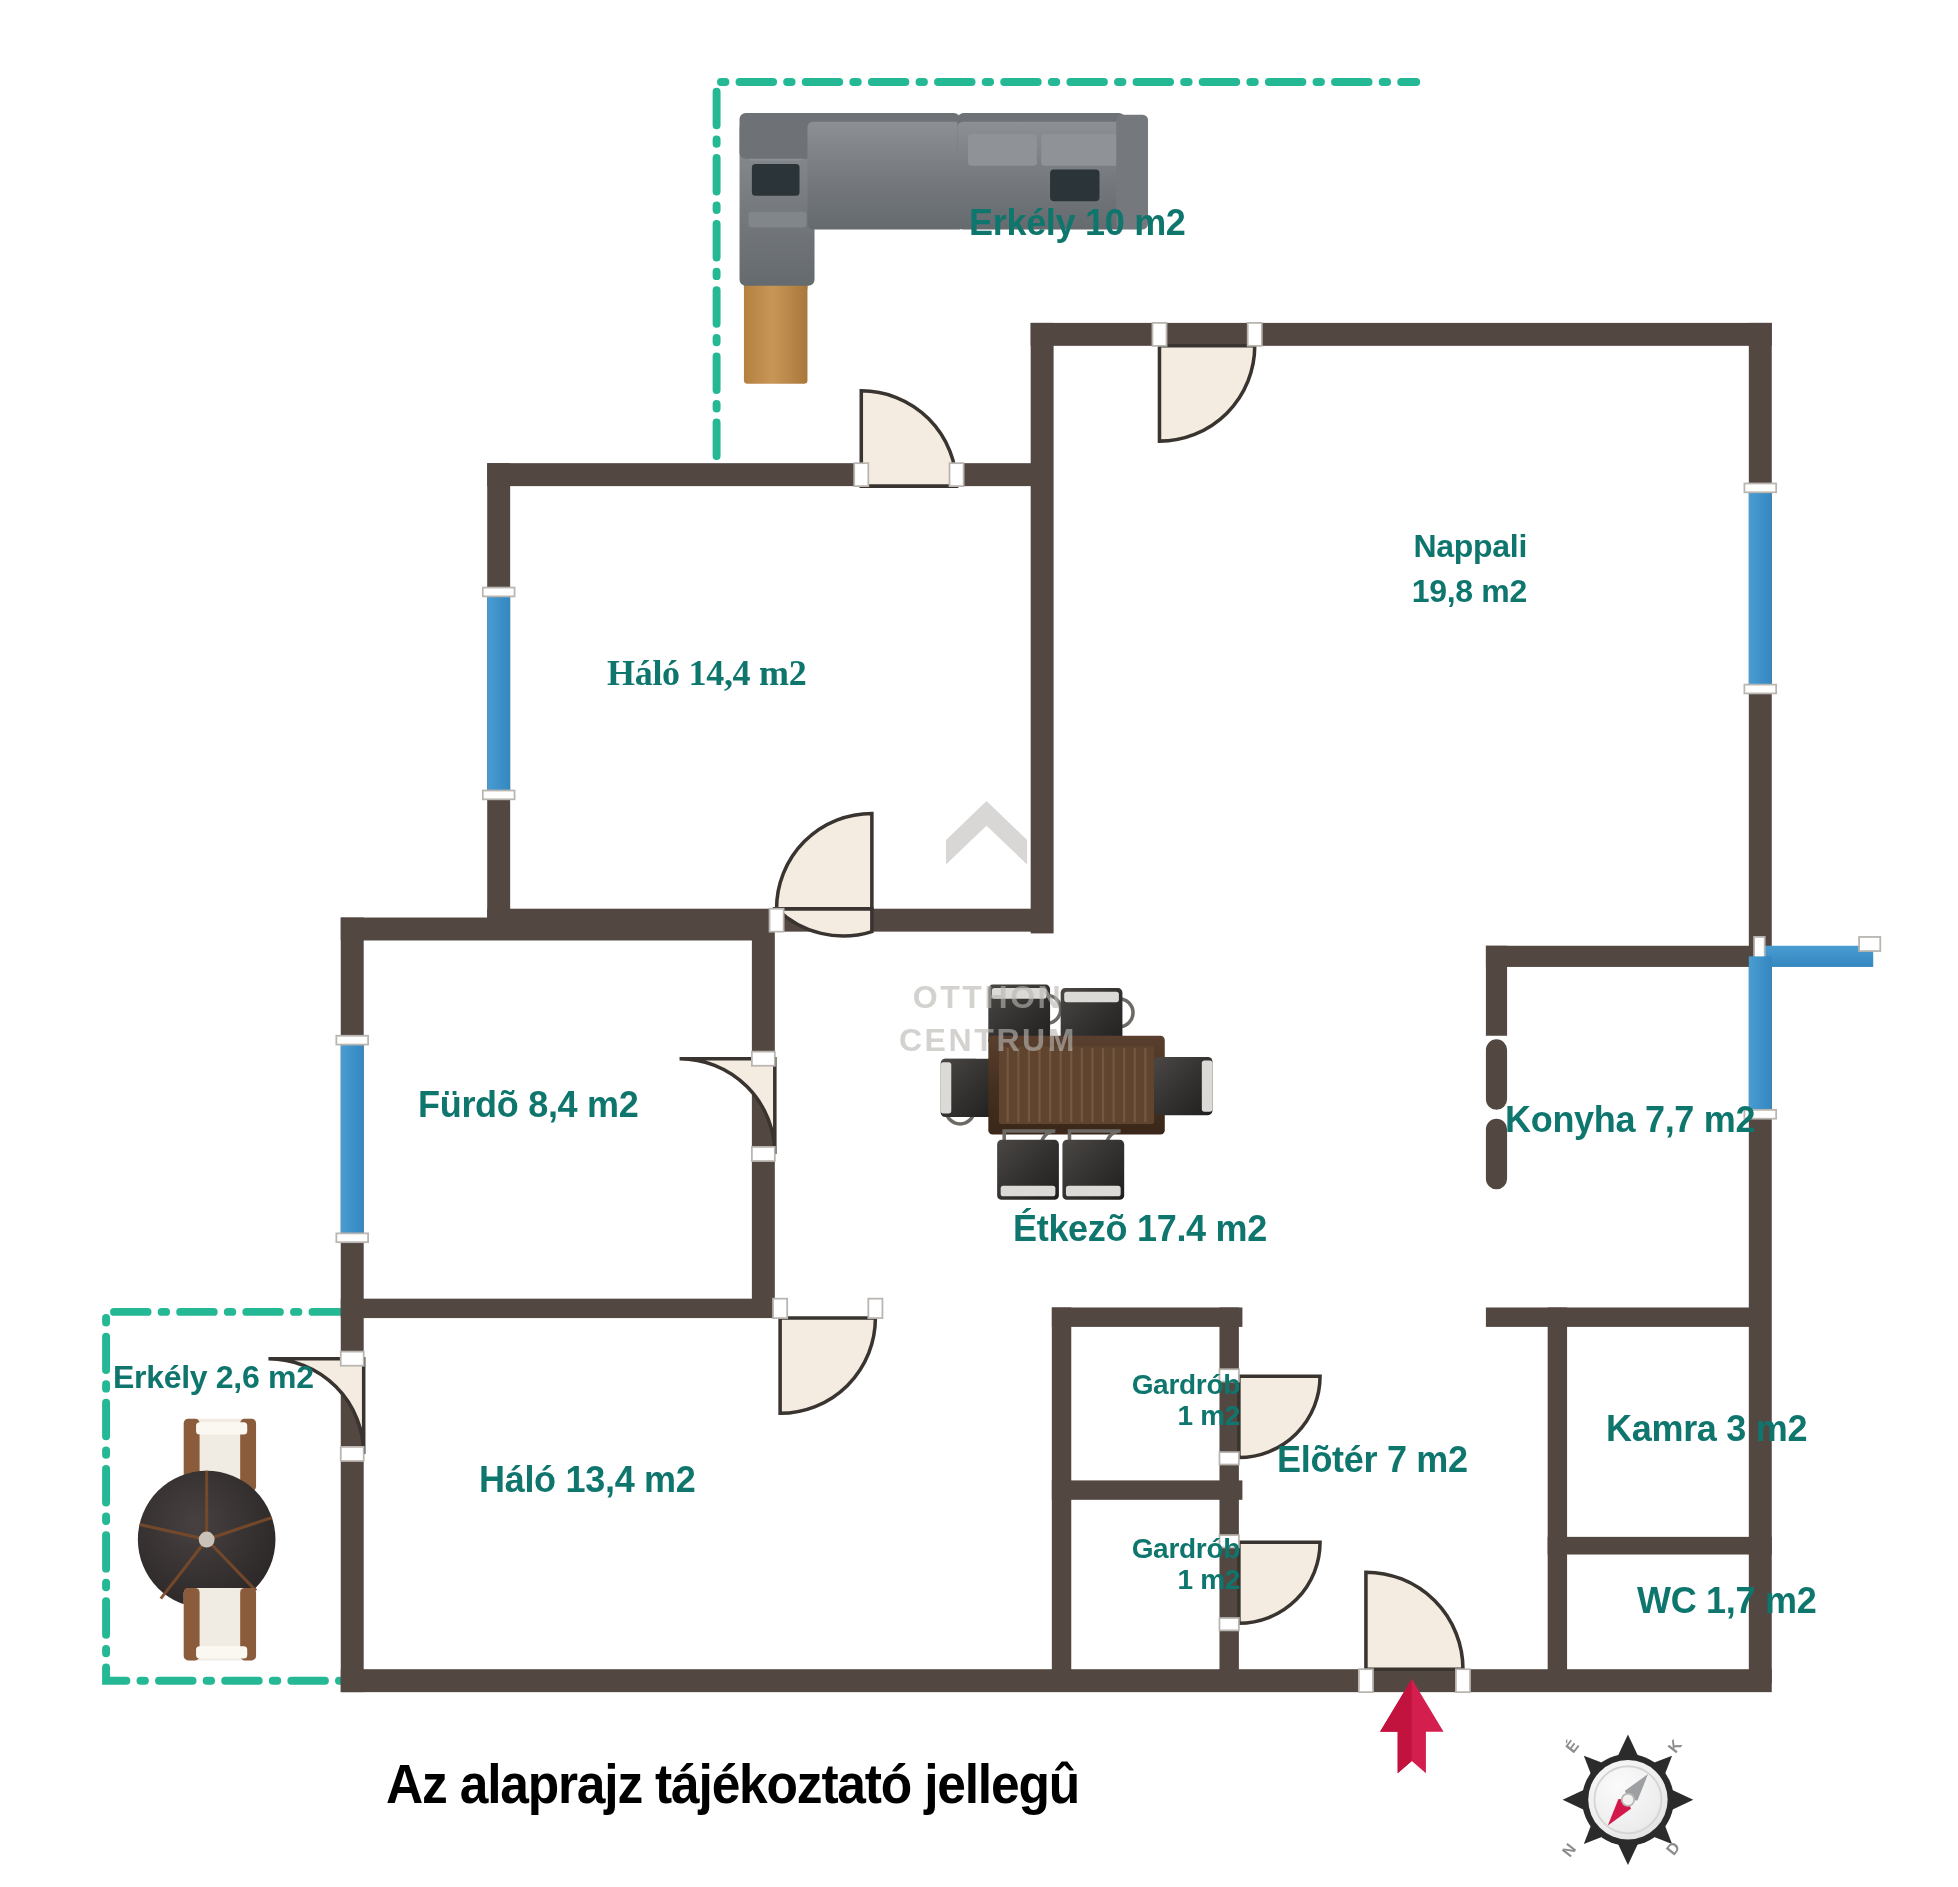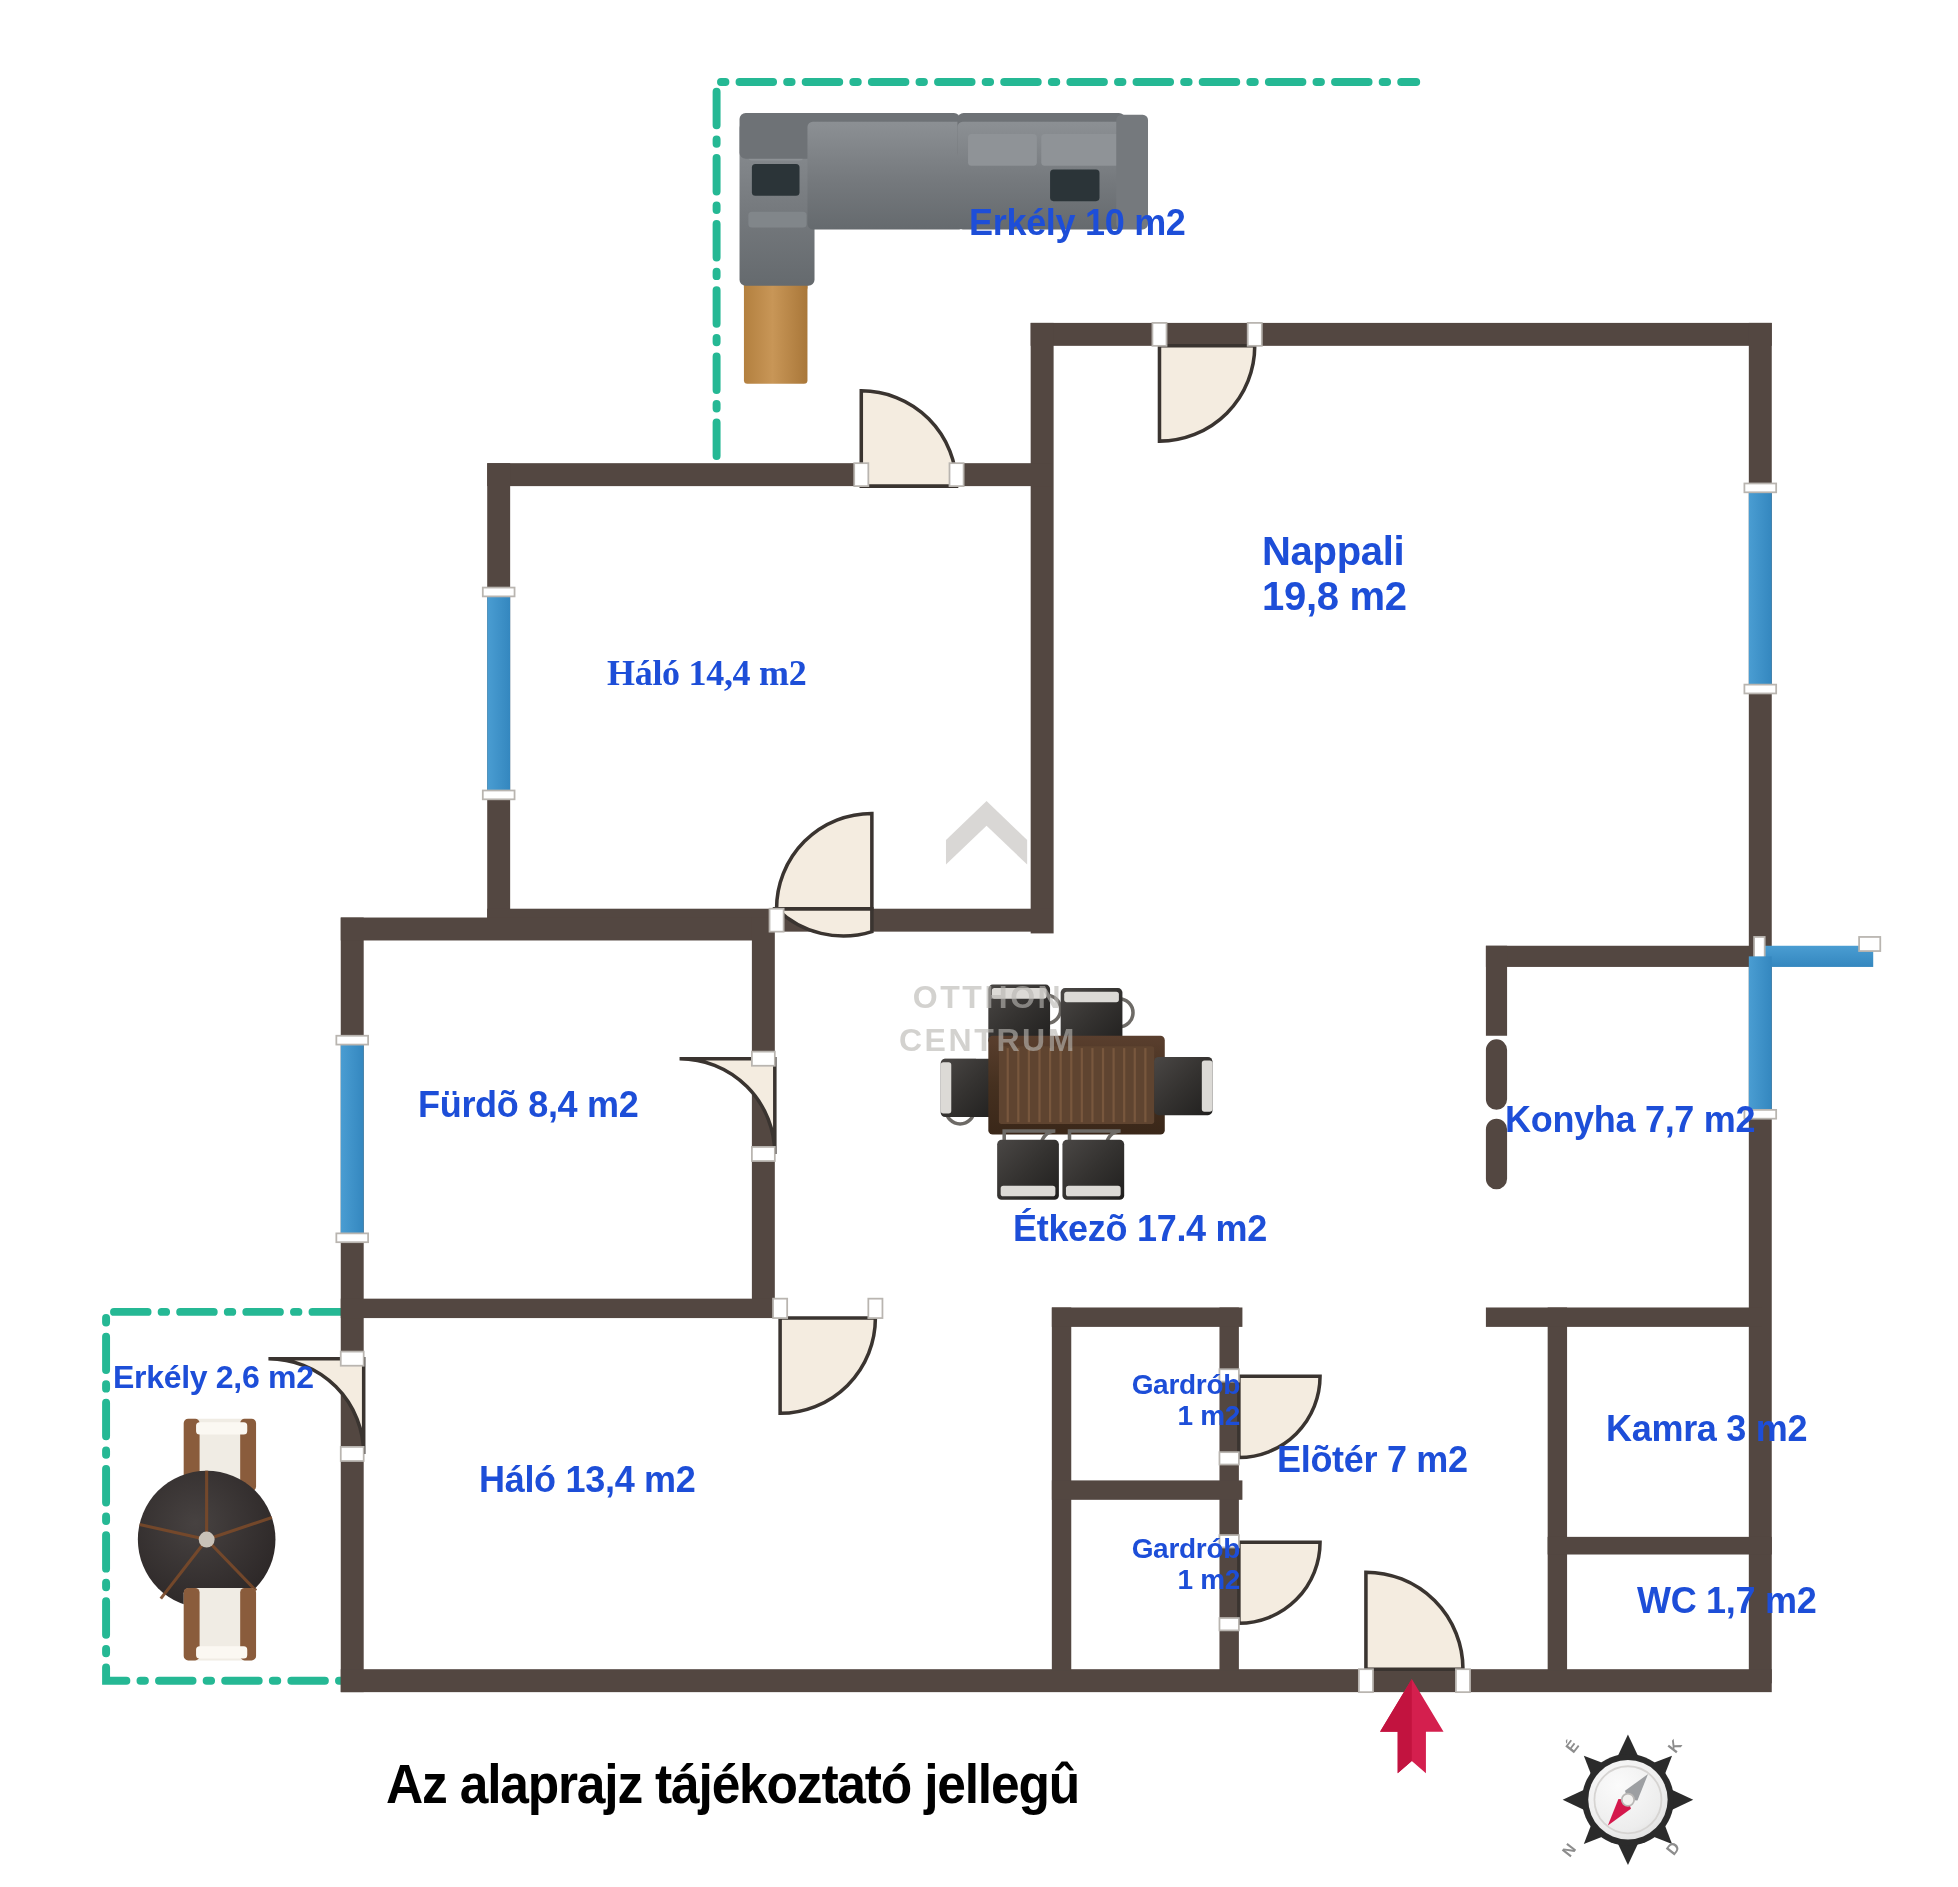--- a/index.html
+++ b/index.html
@@ -20,28 +20,28 @@
   }
   #plan-svg {
     position: absolute;
     left: 0;
     top: 0;
     width: 1959px;
     height: 1888px;
   }
   .lbl {
     position: absolute;
-    color: #1d4ed8;
+    color: #0f766e;
     font-weight: bold;
     white-space: pre;
     line-height: 1.12;
     letter-spacing: -0.3px;
   }
   .lbl-room    { font-size: 36px; }
-  .lbl-room2   { font-size: 40px; text-align: left; }
+  .lbl-room2   { font-size: 32px; text-align: right; }
   .lbl-small   { font-size: 28px; text-align: right; line-height: 1.15; }
   .lbl-balcony { font-size: 32px; margin-top: 32px; }
   .lbl-foot {
     position: absolute;
     color: #000000;
     font-weight: bold;
     font-size: 56px;
     letter-spacing: -1.3px;
     transform: scaleX(0.92);
     transform-origin: left center;

